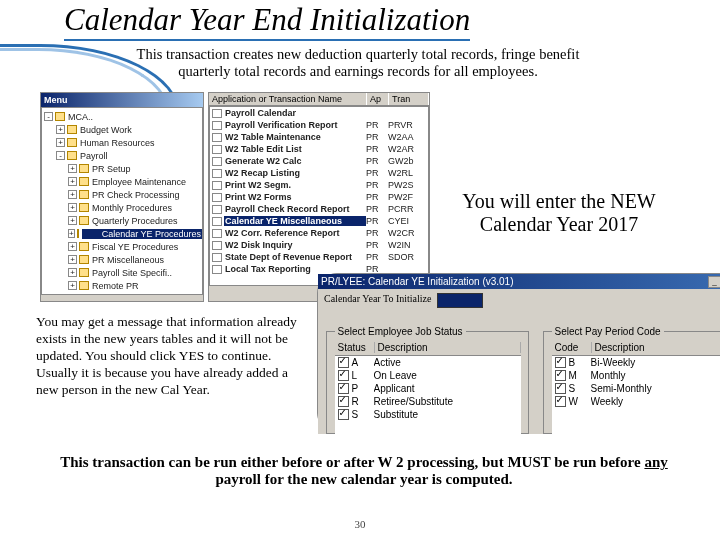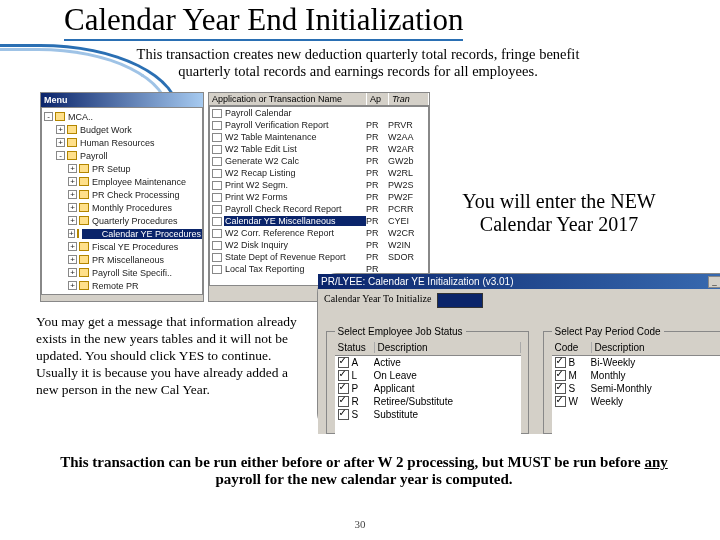--- a/index.html
+++ b/index.html
@@ -28,20 +28,21 @@
   }
   h1.title {
     position: absolute;
     top: 2px; left: 64px;
     font-size: 31px;
     font-weight: 400;
     margin: 0;
     border-bottom: 2px solid #2a6fb3;
     padding-bottom: 1px;
     z-index: 2;
+    font-style: italic;
   }
   .subtitle {
     position: absolute;
     top: 46px; left: 78px; width: 560px;
     font-size: 14.5px;
     text-align: center;
     z-index: 2;
   }
   .screenshot-area {
     position: absolute;
@@ -99,34 +100,34 @@
     position: absolute;
     top: 0; left: 168px; width: 222px; height: 210px;
   }
   .list-header {
     display: flex; background: #d4d0c8; border-bottom: 1px solid #888;
     font-size: 9px;
   }
   .list-header > div { border-right: 1px solid #fff; padding: 1px 3px; }
   .col-name { flex: 1; }
   .col-ap { width: 22px; }
-  .col-tran { width: 40px; font-style: italic; }
+  .col-tran { width: 40px; }
   .list-body {
     background: #fff; height: 180px; border: 1px solid #888;
   }
   .list-row {
     display: flex; height: 12px; font-size: 9px; color: #222;
     align-items: center;
   }
   .list-row.selected .rn { background: #0a246a; color: #fff; }
   .list-row .ic {
     width: 10px; height: 9px; display: inline-block; margin: 0 2px;
     background: #fff; border: 1px solid #888; position: relative;
   }
-  .list-row .rn { flex: 1; padding-left: 1px; white-space: nowrap; overflow: hidden; }
+  .list-row .rn { flex: 1; padding-left: 1px; white-space: nowrap; overflow: hidden; font-weight: bold; }
   .list-row .ra { width: 22px; }
   .list-row .rt { width: 40px; }
 
   .dialog-panel {
     position: absolute;
     top: 273px; left: 317px;
     width: 438px; height: 160px;
     z-index: 3;
     border-radius: 20px;
   }

